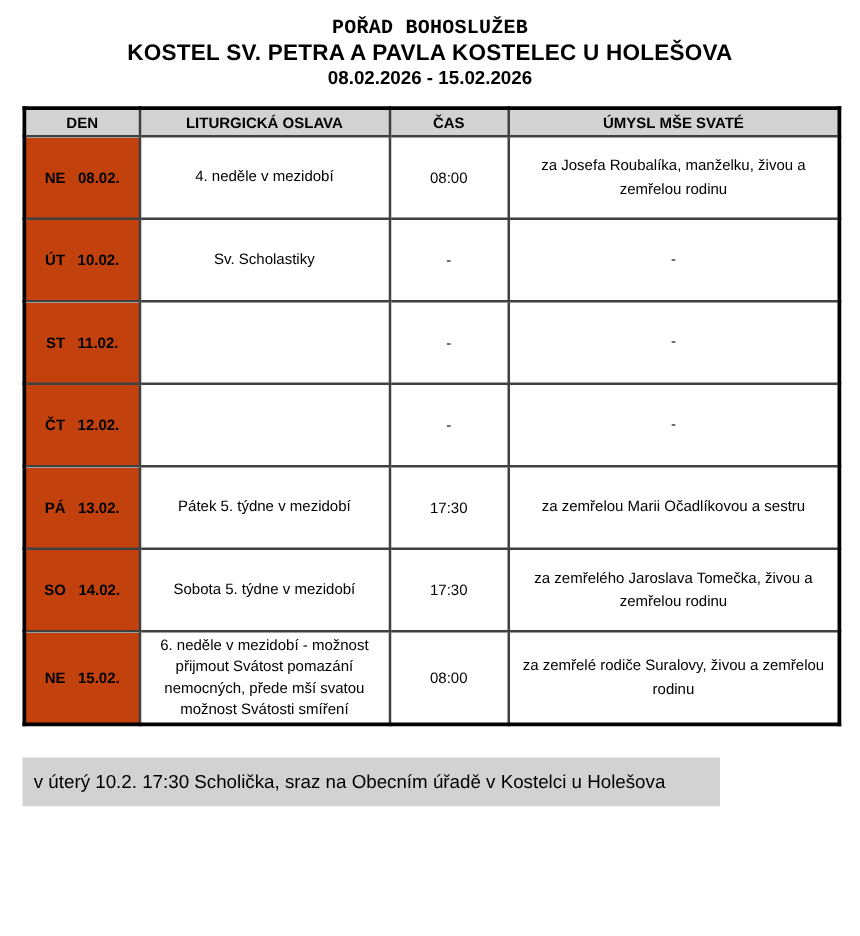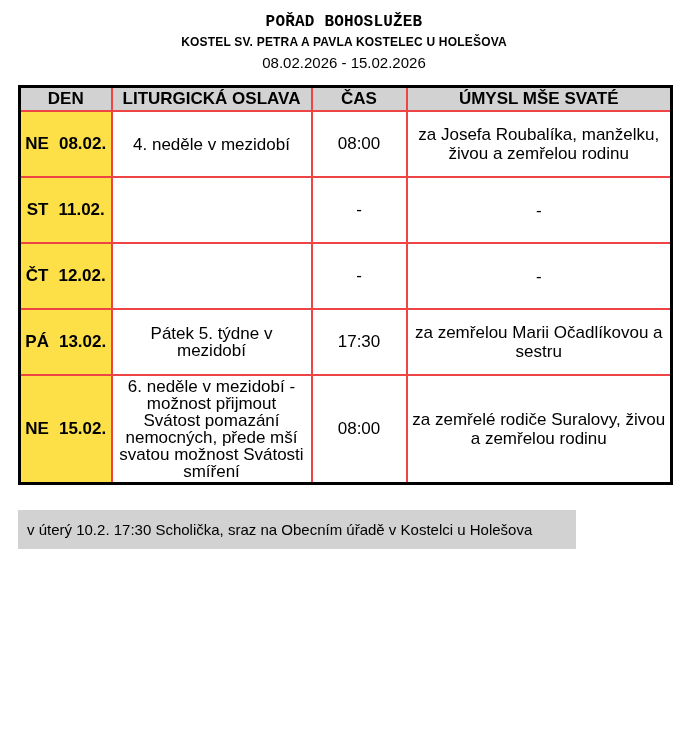--- a/index.html
+++ b/index.html
@@ -22,59 +22,59 @@
     text-align: center;
   }
   .title-main {
     font-size: 16px;
     font-weight: bold;
     line-height: 19px;
     letter-spacing: 0.2px;
     font-family: Liberation Mono, monospace;
   }
   .title-sub {
-    font-size: 12px;
+    font-size: 18px;
     font-weight: bold;
     line-height: 20px;
     letter-spacing: 0.2px;
   }
   .title-dates {
     font-size: 15px;
-    font-weight: normal;
+    font-weight: bold;
     line-height: 22px;
   }
   
   table.schedule {
     border-collapse: collapse;
     table-layout: fixed;
     width: 652px;
     margin: 11px 0 0 18px;
     border: 3px solid #000000;
   }
   table.schedule th,
   table.schedule td {
-    border: 2px solid #ef4444;
-    font-size: 17px;
+    border: 2px solid #404040;
+    font-size: 12px;
     text-align: center;
     vertical-align: middle;
     overflow: hidden;
   }
   table.schedule thead tr {
     height: 22px;
   }
   table.schedule th {
     background: #d2d2d2;
     font-weight: bold;
     padding: 1px 2px;
   }
   table.schedule tbody tr {
     height: 66px;
   }
   td.cell-day {
-    background: #fde047;
+    background: #c2410c;
     font-weight: bold;
     white-space: nowrap;
     padding: 2px 4px;
   }
   td.cell-day .day-abbr { margin-right: 10px; }
   td.cell-celebration {
     padding: 2px 6px;
     line-height: 17px;
   }
   td.cell-time {
@@ -127,20 +127,28 @@
   <tr>
     <td class="cell-day">
       <span class="day-abbr">NE</span><span class="day-date">08.02.</span>
     </td>
     <td class="cell-celebration">4. neděle v mezidobí</td>
     <td class="cell-time">08:00</td>
     <td class="cell-intention">za Josefa Roubalíka, manželku, živou a zemřelou rodinu</td>
   </tr>
 
 
+  <tr>
+    <td class="cell-day">
+      <span class="day-abbr">ÚT</span><span class="day-date">10.02.</span>
+    </td>
+    <td class="cell-celebration">Sv. Scholastiky</td>
+    <td class="cell-time">-</td>
+    <td class="cell-intention">-</td>
+  </tr>
 
   <tr>
     <td class="cell-day">
       <span class="day-abbr">ST</span><span class="day-date">11.02.</span>
     </td>
     <td class="cell-celebration"></td>
     <td class="cell-time">-</td>
     <td class="cell-intention">-</td>
   </tr>
 
@@ -155,20 +163,28 @@
 
   <tr>
     <td class="cell-day">
       <span class="day-abbr">PÁ</span><span class="day-date">13.02.</span>
     </td>
     <td class="cell-celebration">Pátek 5. týdne v mezidobí</td>
     <td class="cell-time">17:30</td>
     <td class="cell-intention">za zemřelou Marii Očadlíkovou a sestru</td>
   </tr>
 
+  <tr>
+    <td class="cell-day">
+      <span class="day-abbr">SO</span><span class="day-date">14.02.</span>
+    </td>
+    <td class="cell-celebration">Sobota 5. týdne v mezidobí</td>
+    <td class="cell-time">17:30</td>
+    <td class="cell-intention">za zemřelého Jaroslava Tomečka, živou a zemřelou rodinu</td>
+  </tr>
 
   <tr>
     <td class="cell-day">
       <span class="day-abbr">NE</span><span class="day-date">15.02.</span>
     </td>
     <td class="cell-celebration">6. neděle v mezidobí - možnost přijmout Svátost pomazání nemocných, přede mší svatou možnost Svátosti smíření</td>
     <td class="cell-time">08:00</td>
     <td class="cell-intention">za zemřelé rodiče Suralovy, živou a zemřelou rodinu</td>
   </tr>
 </tbody>

